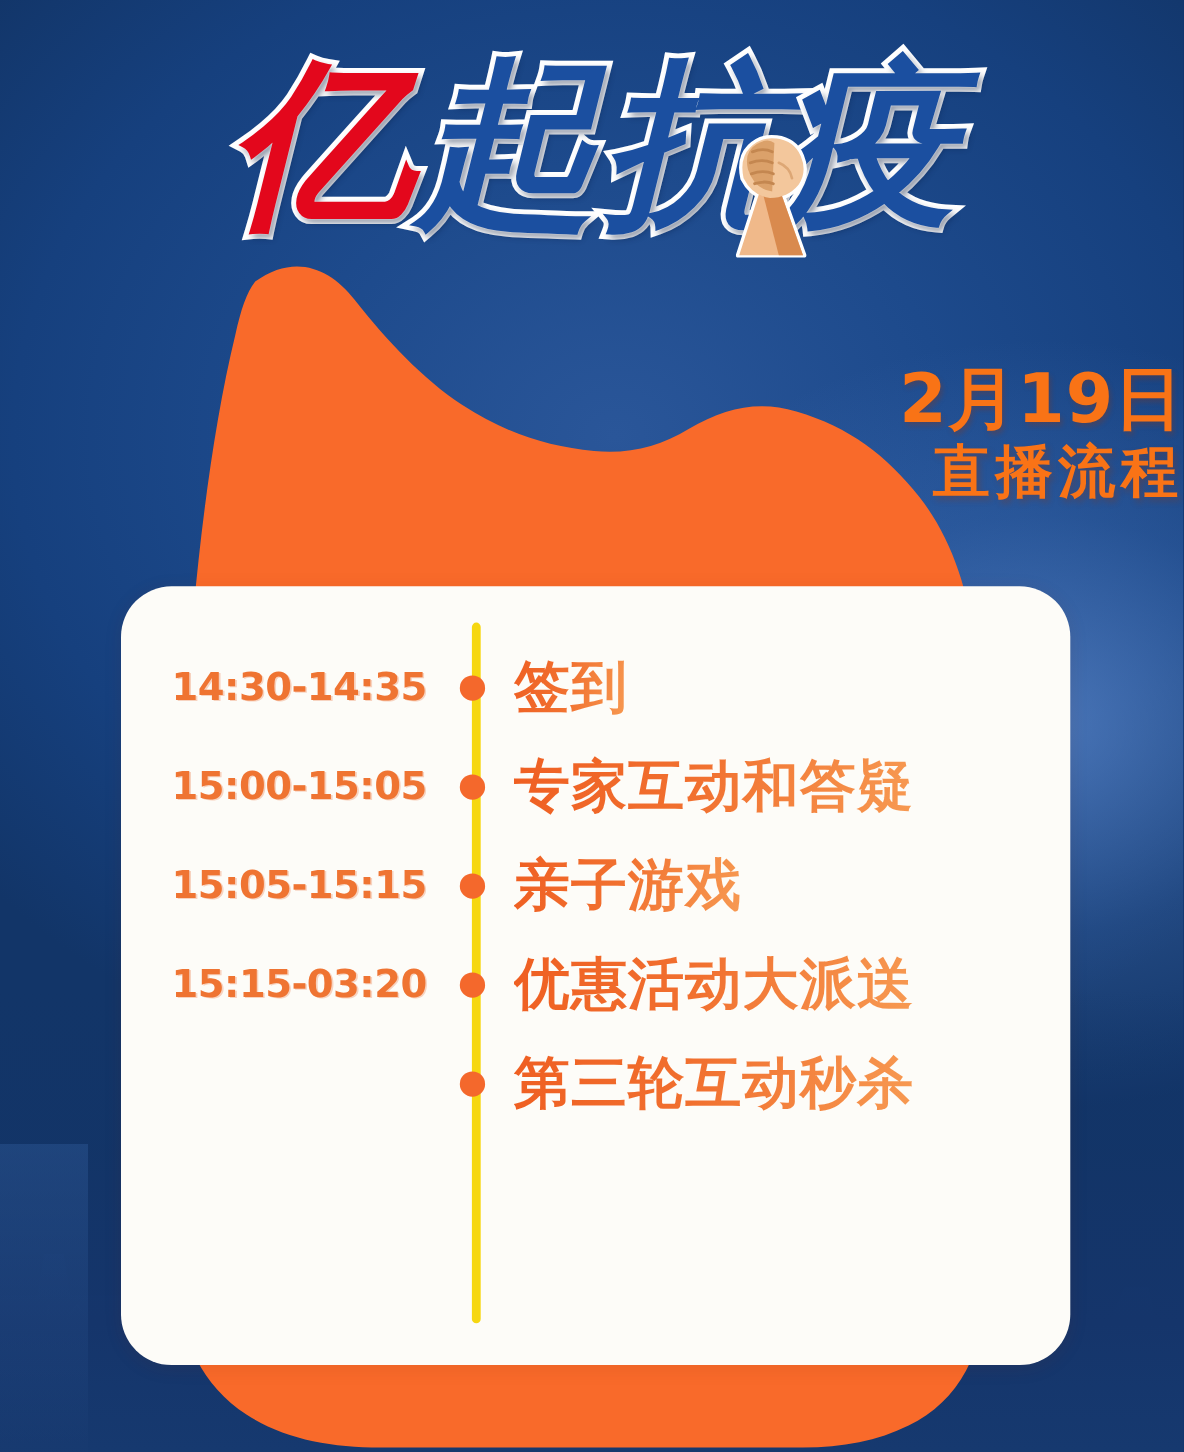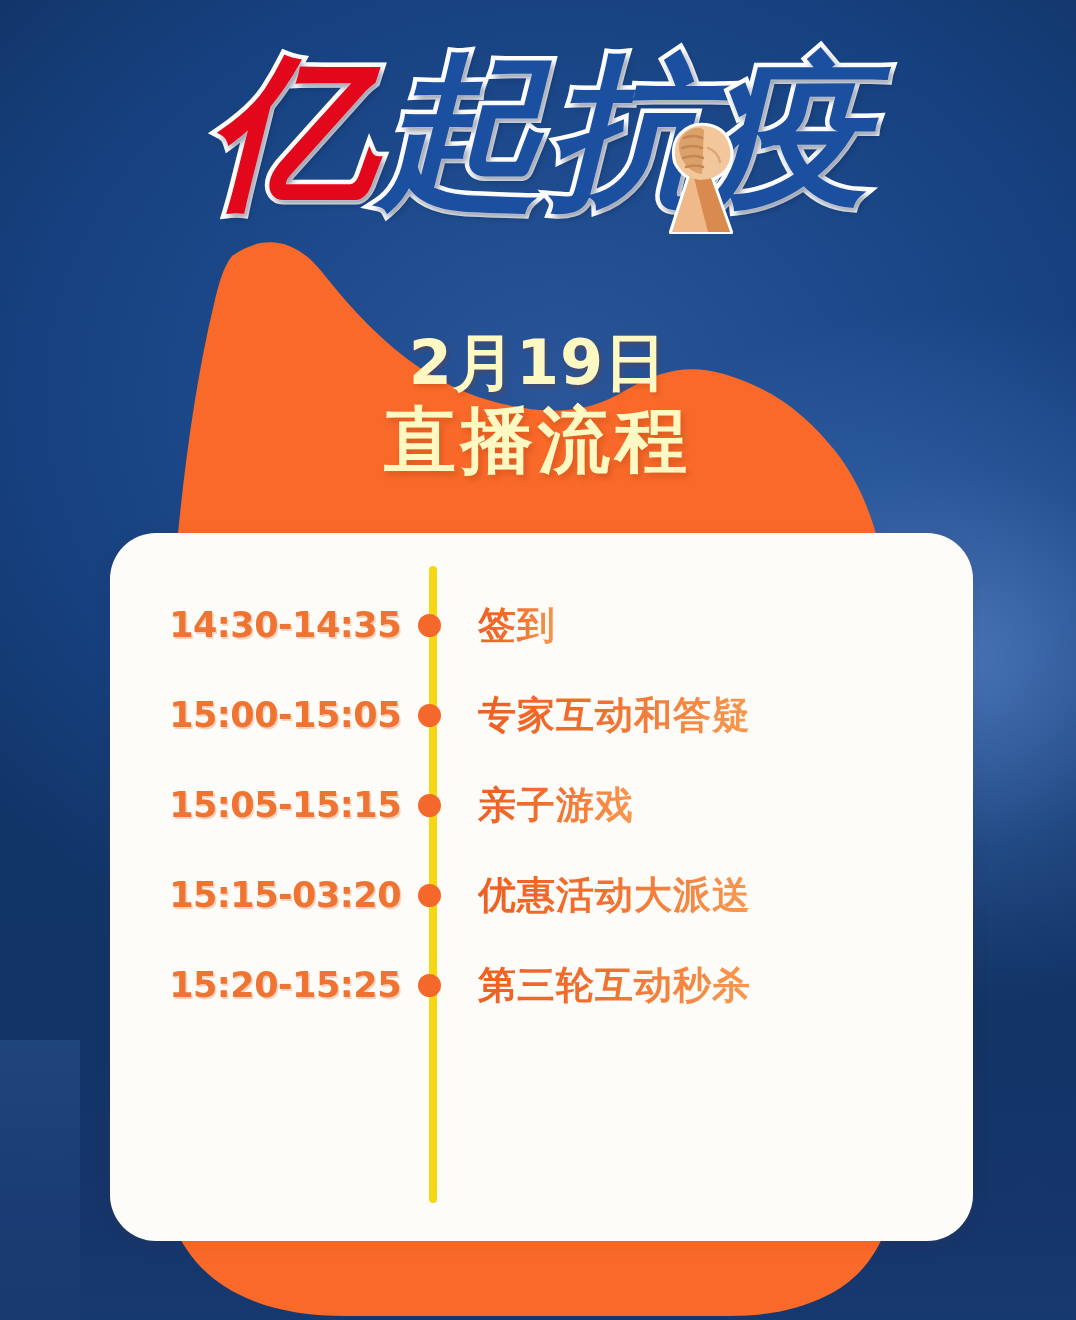--- a/index.html
+++ b/index.html
@@ -88,34 +88,34 @@
     height: 1082px;
     z-index: 2;
   }
 
   
   .blob-head {
     position: absolute;
     left: 0; right: 0;
     top: 330px;
     z-index: 3;
-    text-align: center;
-    color: #fef9c3;
+    text-align: right;
+    color: #f97316;
   }
   .head-date {
     font-family: "DejaVu Sans", "Liberation Sans", sans-serif;
     font-size: 62px;
     font-weight: 700;
     line-height: 1.05;
     letter-spacing: 1px;
     text-shadow: 2px 3px 5px rgba(150,50,8,0.28);
   }
   .head-sub {
     font-family: "DejaVu Sans", "Liberation Sans", sans-serif;
-    font-size: 72px;
+    font-size: 52px;
     font-weight: 700;
     line-height: 1.16;
     letter-spacing: 5px;
     margin-top: 4px;
     text-shadow: 3px 4px 6px rgba(150,50,8,0.3);
   }
 
   
   .card {
     position: absolute;
@@ -152,42 +152,42 @@
     height: 90px;
     display: flex;
     align-items: center;
   }
   .row:first-child { margin-top: 47px; }
 
   .row-time {
     position: absolute;
     left: 46px;
     width: 245px;
-    text-align: right;
+    text-align: left;
     font-family: "DejaVu Sans", "Liberation Sans", sans-serif;
     font-size: 35px;
     font-weight: 700;
     letter-spacing: -0.5px;
     color: #ef7432;
     text-shadow: 1.5px 1.5px 0 rgba(232,104,48,0.28);
     white-space: nowrap;
   }
   .row-dot {
     position: absolute;
     left: 308px;
     width: 23px;
     height: 23px;
     border-radius: 50%;
     background: #f4682c;
   }
   .row-label {
     position: absolute;
-    left: 368px;
+    left: 357px;
     font-family: "DejaVu Sans", "Liberation Sans", sans-serif;
-    font-size: 38px;
+    font-size: 51px;
     font-weight: 700;
     letter-spacing: 1px;
     white-space: nowrap;
     background: linear-gradient(100deg, #ef5f22 0%, #f1702f 45%, #f79a52 100%);
     -webkit-background-clip: text;
     background-clip: text;
     color: transparent;
     text-shadow: none;
   }
 </style>
@@ -298,20 +298,19 @@
       <div class="row-label">亲子游戏</div>
     </div>
 
     <div class="row">
       <div class="row-time">15:15-03:20</div>
       <div class="row-dot"></div>
       <div class="row-label">优惠活动大派送</div>
     </div>
 
     <div class="row">
-      <div class="row-time">15:20-15:25</div>
       <div class="row-dot"></div>
       <div class="row-label">第三轮互动秒杀</div>
     </div>
 
   </div>
 
 </div>
 
 </body></html>

